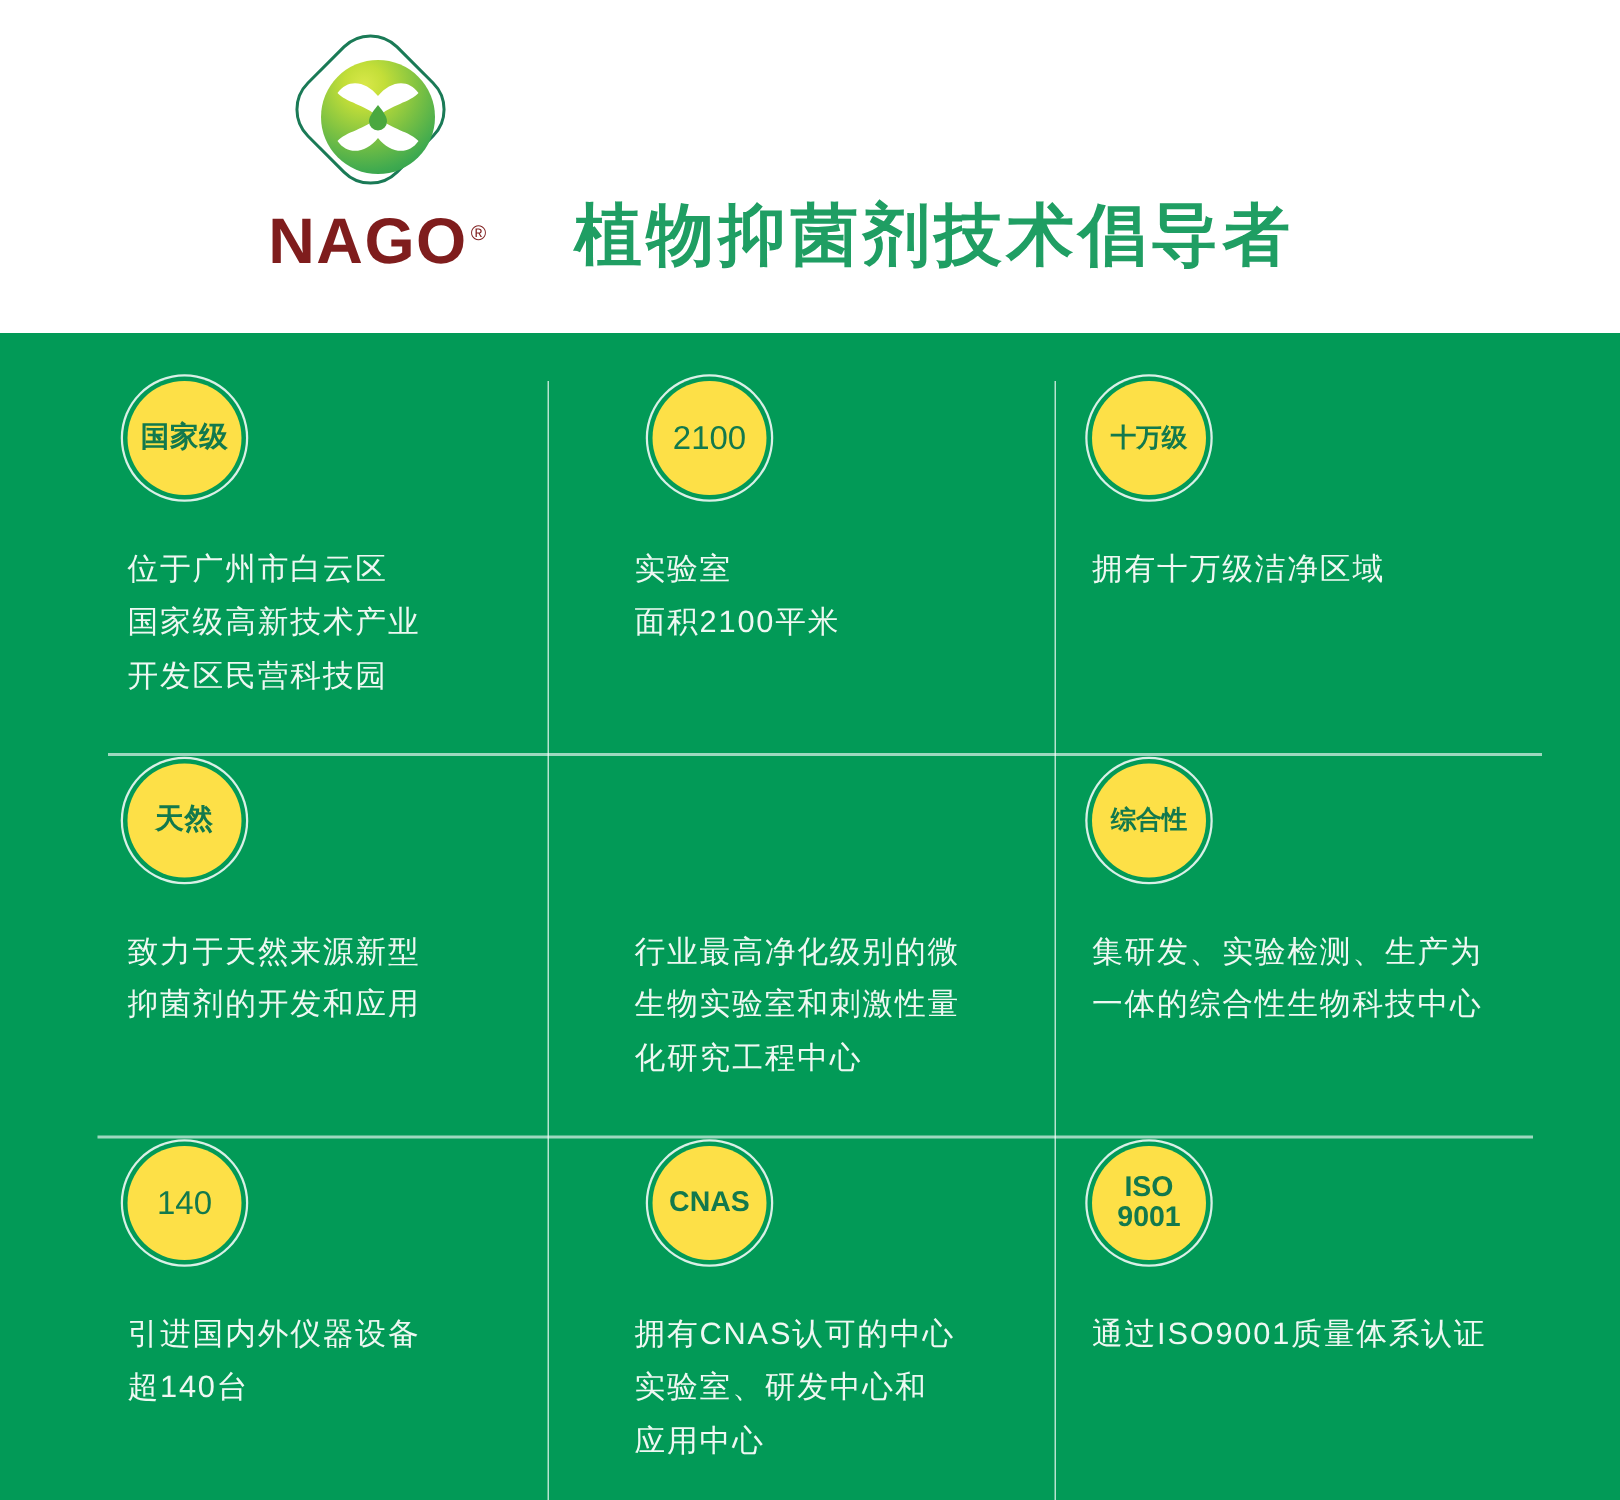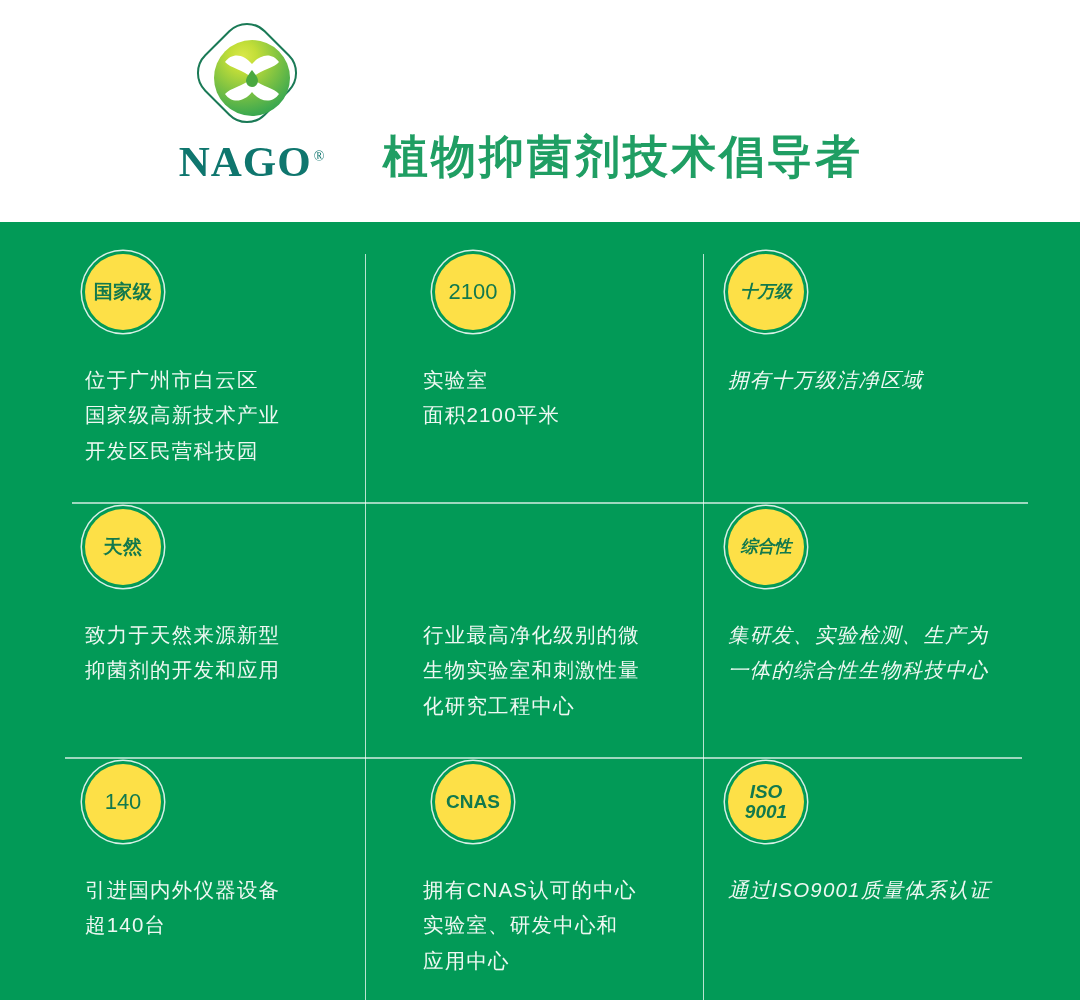--- a/index.html
+++ b/index.html
@@ -59,25 +59,25 @@
   }
   .logo-petals {
     position: absolute;
     left: 18px;
     top: 18px;
     width: 76px;
     height: 76px;
   }
   .logo-wordmark {
     margin-top: 6px;
-    font-family: Liberation Serif, serif;
+    font-family: Liberation Sans, sans-serif;
     font-weight: bold;
     font-size: 43px;
     letter-spacing: 1px;
-    color: #0f766e;
+    color: #7f1d1d;
     line-height: 1;
     position: relative;
   }
   .logo-wordmark .reg {
     font-size: 14px;
     vertical-align: super;
     font-weight: normal;
     margin-left: 2px;
   }
   .headline {
@@ -107,21 +107,21 @@
     grid-template-columns: 365px 338px 377px;
     grid-template-rows: 255px 255px 268px;
   }
   .cell {
     position: relative;
     padding-left: 18px;
     box-sizing: border-box;
   }
   .cell.col1 { padding-left: 85px; }
   .cell.col2 { padding-left: 58px; }
-  .cell.col3 { padding-left: 25px; font-style: italic; }
+  .cell.col3 { padding-left: 25px; }
 
   .badge {
     position: absolute;
     top: 32px;
     width: 76px;
     height: 76px;
     border-radius: 50%;
     background: #fde047;
     box-shadow: 0 0 0 3px #029a57, 0 0 0 4.5px rgba(255,255,255,0.85);
     display: flex;

